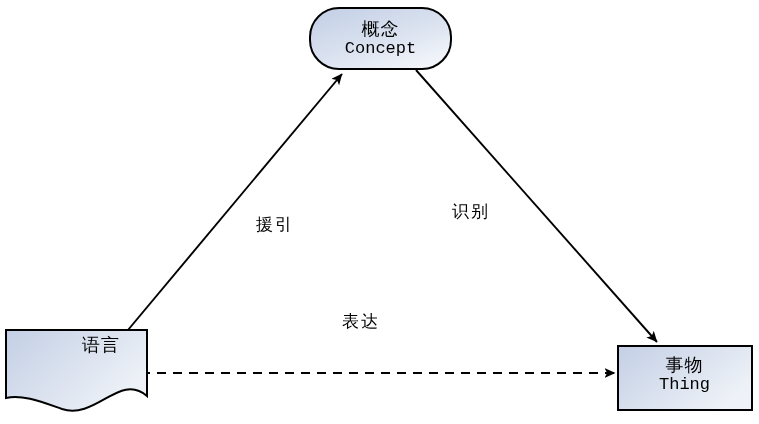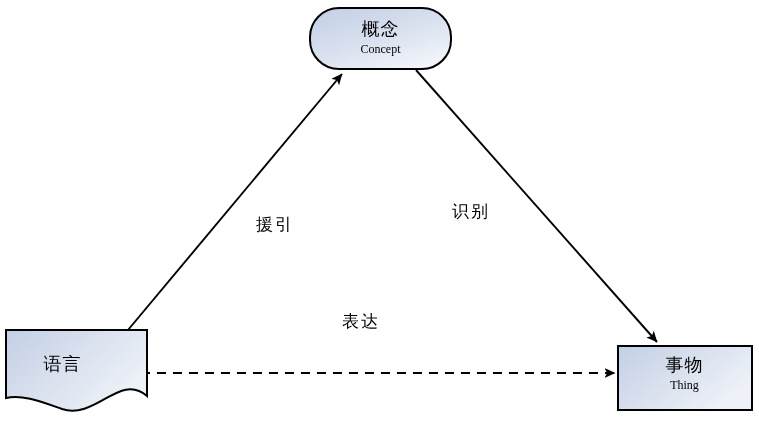--- a/index.html
+++ b/index.html
@@ -32,35 +32,35 @@
     pointer-events: none;
     text-align: center;
   }
   .label-cjk {
     font-family: "DejaVu Sans", sans-serif;
     font-size: 18px;
     line-height: 21px;
     letter-spacing: 1px;
   }
   .label-latin {
-    font-family: Liberation Serif, serif;
-    font-size: 12px;
+    font-family: Liberation Mono, monospace;
+    font-size: 17px;
     line-height: 20px;
   }
   .edge-label {
     position: absolute;
     color: #000000;
     font-family: Liberation Sans, sans-serif;
     font-size: 17px;
     letter-spacing: 2px;
     white-space: nowrap;
     pointer-events: none;
   }
   #concept-node-label { left: 310px; top: 8px;  width: 141px; height: 61px; }
-  #language-node-label { left: 5px;  top: 332px; width: 115px; height: 62px; }
+  #language-node-label { left: 5px;  top: 313px; width: 115px; height: 62px; align-items: flex-end; }
   #thing-node-label   { left: 617px; top: 345px; width: 135px; height: 59px; }
   #edge-label-cite    { left: 256px; top: 213px; }
   #edge-label-identify{ left: 452px; top: 200px; }
   #edge-label-express { left: 342px; top: 310px; }
 </style>
 </head>
 <body>
 
 <div id="canvas">
 

